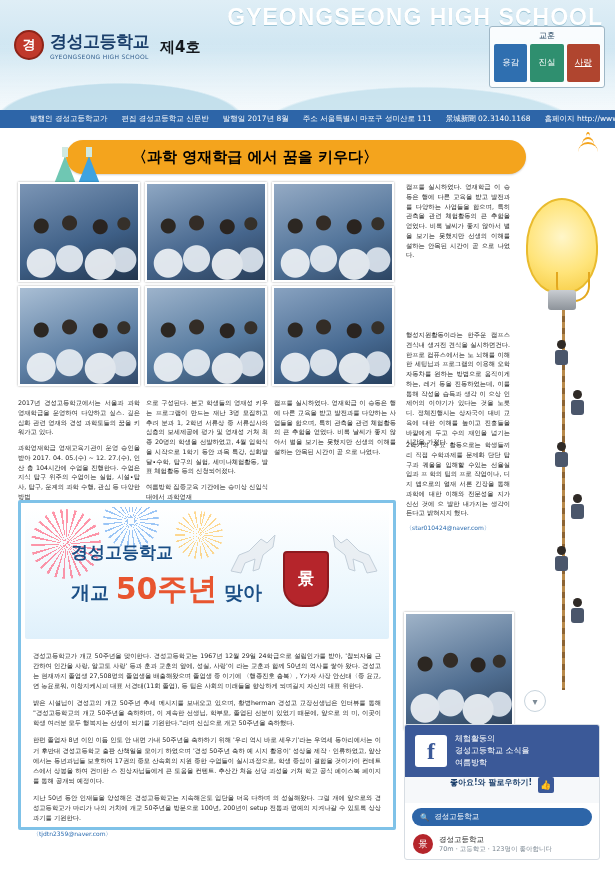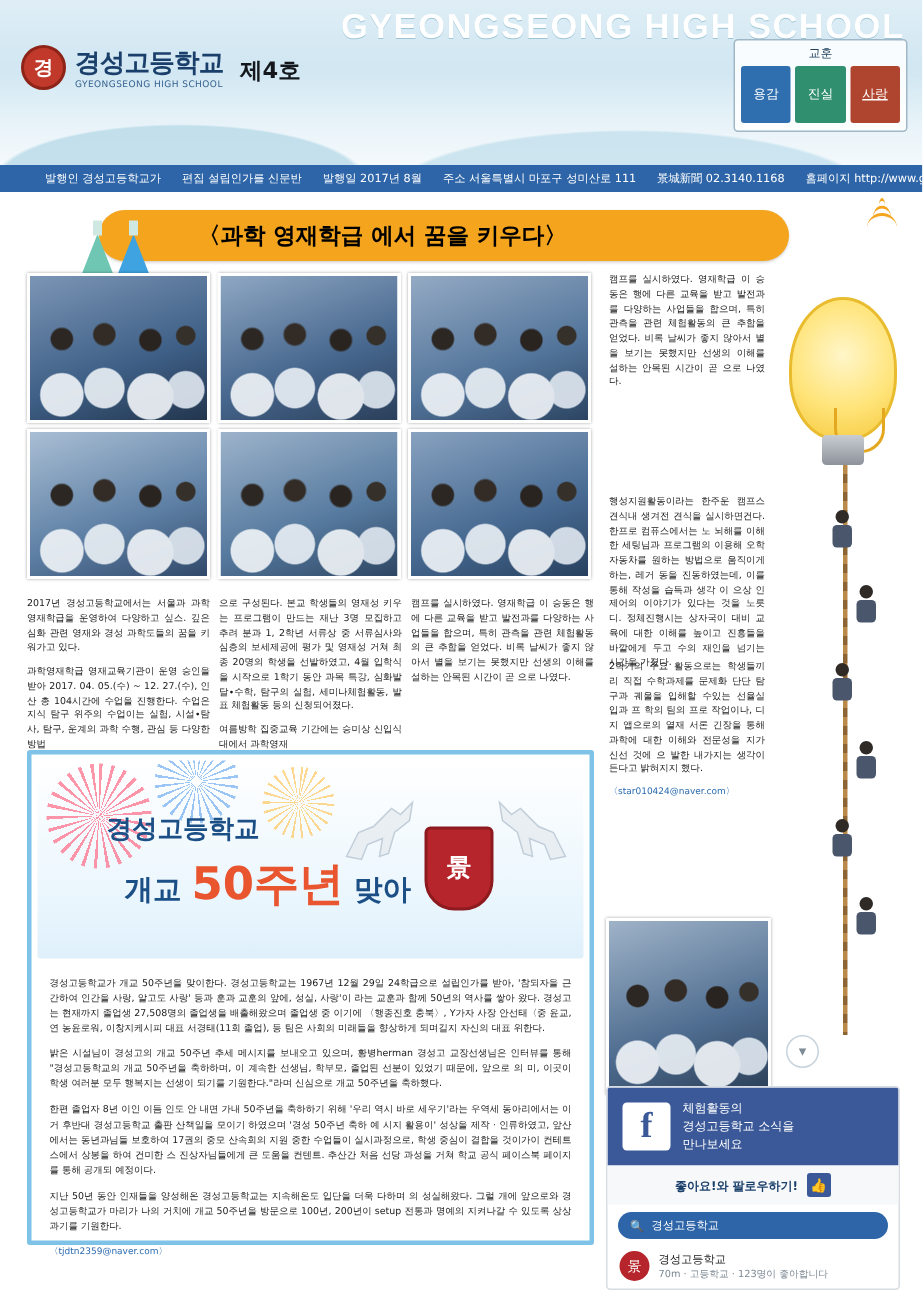--- a/index.html
+++ b/index.html
@@ -156,21 +156,21 @@
     background:
       repeating-conic-gradient(from 0deg, rgba(255,90,120,.85) 0 4deg, transparent 4deg 14deg);
     opacity:.75;
   }
   .fw1 { left:6px; top:2px; }
   .fw2 { left:78px; top:-14px; width:56px;height:56px;
     background:repeating-conic-gradient(from 6deg, rgba(90,160,240,.8) 0 4deg, transparent 4deg 15deg); }
   .fw3 { left:150px; top:4px; width:48px;height:48px;
     background:repeating-conic-gradient(from 12deg, rgba(255,190,70,.8) 0 4deg, transparent 4deg 16deg); }
   .anniv-school { position:absolute; left:46px; top:34px; font-size:17px; font-weight:bold; color:#1b4f86; }
-  .anniv-line2 { position:absolute; left:46px; top:62px; font-size:19px; font-weight:bold; color:#1b4f86;margin-left:12px; }
+  .anniv-line2 { position:absolute; left:46px; top:62px; font-size:19px; font-weight:bold; color:#1b4f86; }
   .anniv-50 { font-size:30px; color:#e8552f; }
   .pegasus {
     position:absolute; top:18px; width:60px; height:56px; opacity:.85;
   }
   .peg-l { left:198px; }
   .peg-r { left:300px; transform:scaleX(-1); }
   .crest {
     position:absolute; left:258px; top:44px; width:46px; height:56px;
     background:#b5252b; border-radius:4px 4px 20px 20px;
     border:2px solid #8d1a1f; display:flex;align-items:center;justify-content:center;
@@ -230,21 +230,21 @@
   .fb-top {
     height:52px; background:#3b5998; display:flex; align-items:center; gap:8px; padding:0 10px;
   }
   .fb-f {
     width:32px;height:32px;background:#fff;color:#3b5998;border-radius:3px;
     font-size:24px;font-weight:bold;display:flex;align-items:center;justify-content:center;
     line-height:1;font-family:"Liberation Serif", serif;
   }
   .fb-top-txt { color:#fff; font-size:8px; line-height:1.5; }
   .fb-like-row {
-    height:26px; display:flex; align-items:center; justify-content:center; gap:6px;
+    height:26px; display:flex; align-items:flex-start; justify-content:center; gap:6px;
     font-size:8px; color:#1b3f6b; font-weight:bold; background:#f6f8fa;
   }
   .thumb {
     width:16px;height:16px;background:#3b5998;border-radius:2px;color:#fff;
     font-size:9px;display:flex;align-items:center;justify-content:center;
   }
   .fb-search {
     margin:5px 7px; height:18px; background:#2d65a8; border-radius:9px;
     display:flex; align-items:center; gap:5px; padding:0 8px; color:#fff; font-size:7.5px;
   }
@@ -278,21 +278,21 @@
       <div class="motto-row">
         <div class="motto-chip">용감</div>
         <div class="motto-chip c2">진실</div>
         <div class="motto-chip c3">사랑</div>
       </div>
     </div>
   </div>
 
   <div class="infobar">
     <span>발행인 경성고등학교가</span>
-    <span>편집 설립인가를 신문반</span>
+    <span>편집 경성고등학교 신문반</span>
     <span>발행일 2017년 8월</span>
     <span>주소 서울특별시 마포구 성미산로 111</span>
     <span>景城新聞 02.3140.1168</span>
     <span>홈페이지 http://www.gyeongseong.hs.kr</span>
   </div>
 
   <div class="banner">
     <div class="banner-pill">〈과학 영재학급 에서 꿈을 키우다〉</div>
     <div class="banner-flask">
       <div class="flask"></div>
@@ -422,21 +422,21 @@
       <div class="ph-heads"></div>
   </div>
   <div class="scroll-dn">▾</div>
 
   <div class="fbcard">
     <div class="fb-top">
       <div class="fb-f">f</div>
       <div class="fb-top-txt">
         <div>체험활동의</div>
         <div>경성고등학교 소식을</div>
-        <div>만나보세요</div>
+        <div>여름방학</div>
       </div>
     </div>
     <div class="fb-like-row">
       <span>좋아요!와 팔로우하기!</span>
       <span class="thumb">👍</span>
     </div>
     <div class="fb-search">
       <span>🔍</span>
       <span>경성고등학교</span>
     </div>

